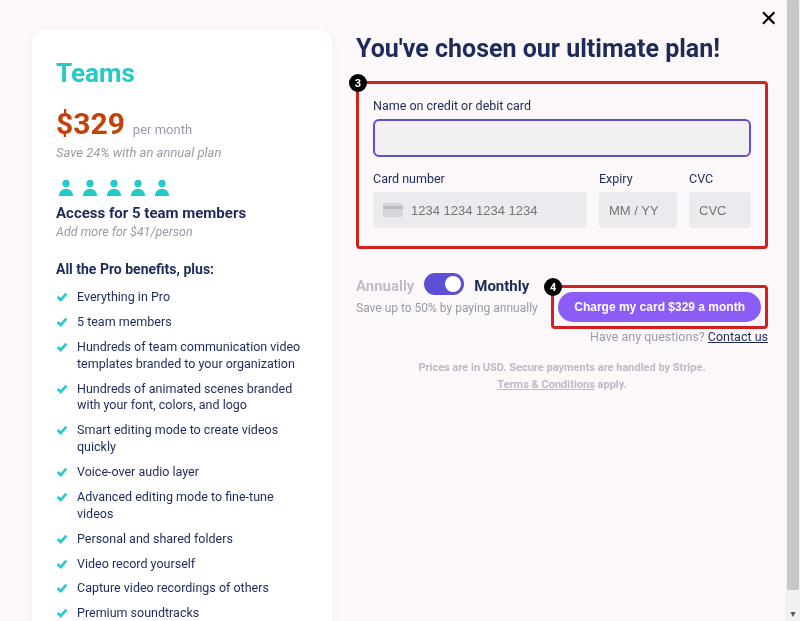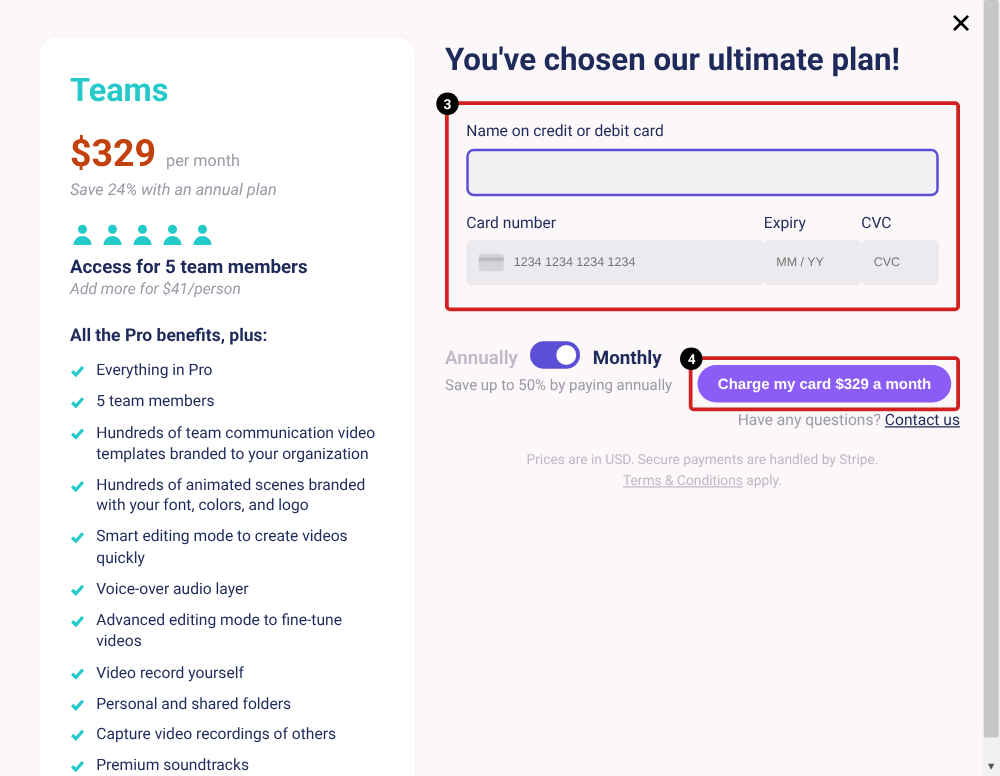--- a/index.html
+++ b/index.html
@@ -157,40 +157,41 @@
     border: 2px solid #5b4fd6;
     border-radius: 6px;
     padding: 0 10px;
     background: #f3f0f3;
     font-size: 14px;
     outline: none;
     margin-bottom: 14px;
   }
   .cc-row {
     display: flex;
+    gap: 12px;
   }
   .cc-col { display: flex; flex-direction: column; }
   .cc-num { flex: 1; }
   .cc-exp { width: 78px; }
   .cc-cvc { width: 62px; }
   .cc-input {
     height: 36px;
     background: #eceaee;
     border: none;
     border-radius: 4px;
     padding: 0 10px;
     font-size: 13.5px;
     color: #9a9aa8;
     display: flex;
     align-items: center;
     gap: 8px;
   }
   .cc-input input {
     border: none; background: transparent; outline: none;
-    font-size: 10px; color: #1e2a5a; width: 100%;
+    font-size: 13px; color: #1e2a5a; width: 100%;
   }
   .card-icon {
     width: 20px; height: 14px;
     background: #d6d3d9;
     border-radius: 2px;
     position: relative;
     flex-shrink: 0;
   }
   .card-icon::before {
     content: "";
@@ -266,20 +267,21 @@
     color: #1e2a5a;
     text-decoration: underline;
     cursor: pointer;
   }
   .footer-note {
     margin-top: 16px;
     text-align: center;
     font-size: 11px;
     color: #bdb9c6;
     line-height: 1.5;
+    font-weight: bold;
   }
   .footer-note .uline { text-decoration: underline; cursor: pointer; }
 </style>
 </head>
 <body>
 
 <div class="close-btn">✕</div>
 
 <div class="container">
   <div class="plan-card">
@@ -356,27 +358,27 @@
       <li>
           <span class="check"><svg viewBox="0 0 14 14">
               <polyline points="2,7 5.5,10.5 12,3"></polyline>
             </svg></span>
           <span>Advanced editing mode to fine-tune videos</span>
         </li>
       <li>
           <span class="check"><svg viewBox="0 0 14 14">
               <polyline points="2,7 5.5,10.5 12,3"></polyline>
             </svg></span>
+          <span>Personal and shared folders</span>
+        </li>
+      <li>
+          <span class="check"><svg viewBox="0 0 14 14">
+              <polyline points="2,7 5.5,10.5 12,3"></polyline>
+            </svg></span>
           <span>Video record yourself</span>
-        </li>
-      <li>
-          <span class="check"><svg viewBox="0 0 14 14">
-              <polyline points="2,7 5.5,10.5 12,3"></polyline>
-            </svg></span>
-          <span>Personal and shared folders</span>
         </li>
       <li>
           <span class="check"><svg viewBox="0 0 14 14">
               <polyline points="2,7 5.5,10.5 12,3"></polyline>
             </svg></span>
           <span>Capture video recordings of others</span>
         </li>
       <li>
           <span class="check"><svg viewBox="0 0 14 14">
               <polyline points="2,7 5.5,10.5 12,3"></polyline>

